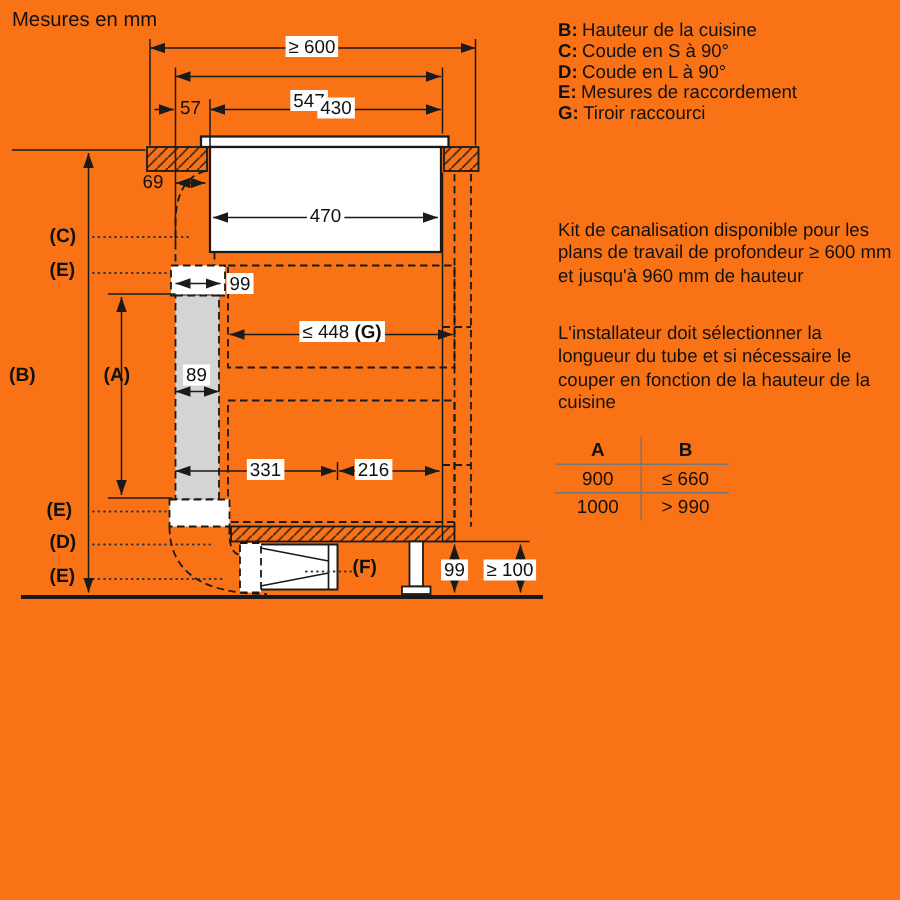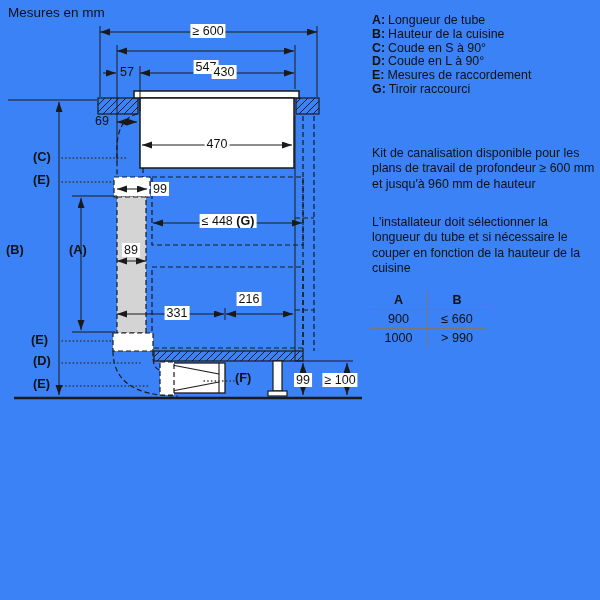--- a/index.html
+++ b/index.html
@@ -1,16 +1,16 @@
 <!DOCTYPE html>
 <html><head>
 <meta charset="utf-8">
 <style>
   html,body{margin:0;padding:0;background:#fff;}
-  .stage{position:relative;width:600px;height:600px;background:#3b82f6;overflow:hidden;
+  .stage{position:relative;width:600px;height:600px;background:#f97316;overflow:hidden;
          font-family:"Liberation Sans",sans-serif;color:#111;}
   .t{position:absolute;white-space:nowrap;}
   .dt{font-size:12.5px;line-height:14px;}
   .bg{background:#fff;padding:0 2px;}
   .c{transform:translateX(-50%);}
   .lbl{font-weight:bold;font-size:12.8px;line-height:14px;}
   .title{font-size:13.5px;left:8px;top:5px;}
   .col{position:absolute;left:372px;width:225px;font-size:12.4px;}
   .legend{top:14px;line-height:13.8px;}
   .lkey{font-weight:bold;margin-right:3px;}
@@ -103,35 +103,34 @@
   <span class="t dt bg c" style="left:208px;top:24px;">≥ 600</span>
   <span class="t dt bg c" style="left:206px;top:44px;margin-top:16px;">547</span>
   <span class="t dt c" style="left:127px;top:65px;">57</span>
   <span class="t dt bg c" style="left:224px;top:65px;">430</span>
   <span class="t dt c" style="left:102px;top:114px;">69</span>
   <span class="t dt bg c" style="left:217px;top:137px;">470</span>
   <span class="t dt bg" style="left:151px;top:182px;">99</span>
   <span class="t dt bg c" style="left:228px;top:214px;"><span>≤ 448</span> <b>(G)</b></span>
   <span class="t dt bg c" style="left:131px;top:243px;">89</span>
   <span class="t dt bg c" style="left:177px;top:306px;">331</span>
-  <span class="t dt bg c" style="left:249px;top:292px;">216</span>
+  <span class="t dt bg c" style="left:249px;top:306px;">216</span>
   <span class="t dt bg c" style="left:303px;top:373px;">99</span>
   <span class="t dt bg c" style="left:340px;top:373px;">≥ 100</span>
 
   <span class="t lbl" style="left:6px;top:243px;">(B)</span>
   <span class="t lbl" style="left:69px;top:243px;">(A)</span>
   <span class="t lbl" style="left:33px;top:150px;">(C)</span>
   <span class="t lbl" style="left:33px;top:173px;">(E)</span>
   <span class="t lbl" style="left:31px;top:333px;">(E)</span>
   <span class="t lbl" style="left:33px;top:354px;">(D)</span>
   <span class="t lbl" style="left:33px;top:377px;">(E)</span>
   <span class="t lbl" style="left:235px;top:371px;">(F)</span>
 
   <div class="col legend">
-    <div><span class="lkey">A:</span><span>Longueur de tube</span></div>
     <div><span class="lkey">B:</span><span>Hauteur de la cuisine</span></div>
     <div><span class="lkey">C:</span><span>Coude en S à 90°</span></div>
     <div><span class="lkey">D:</span><span>Coude en L à 90°</span></div>
     <div><span class="lkey">E:</span><span>Mesures de raccordement</span></div>
     <div><span class="lkey">G:</span><span>Tiroir raccourci</span></div>
   </div>
 
   <div class="col para" style="top:146px;">Kit de canalisation disponible pour les plans de travail de profondeur ≥ 600 mm et jusqu'à 960 mm de hauteur</div>
   <div class="col para" style="top:215px;">L'installateur doit sélectionner la longueur du tube et si nécessaire le couper en fonction de la hauteur de la cuisine</div>
 

